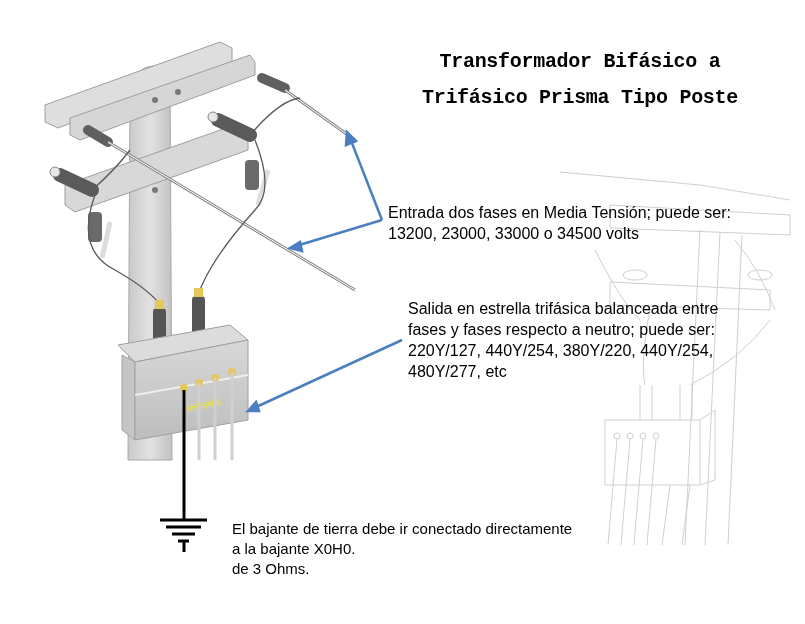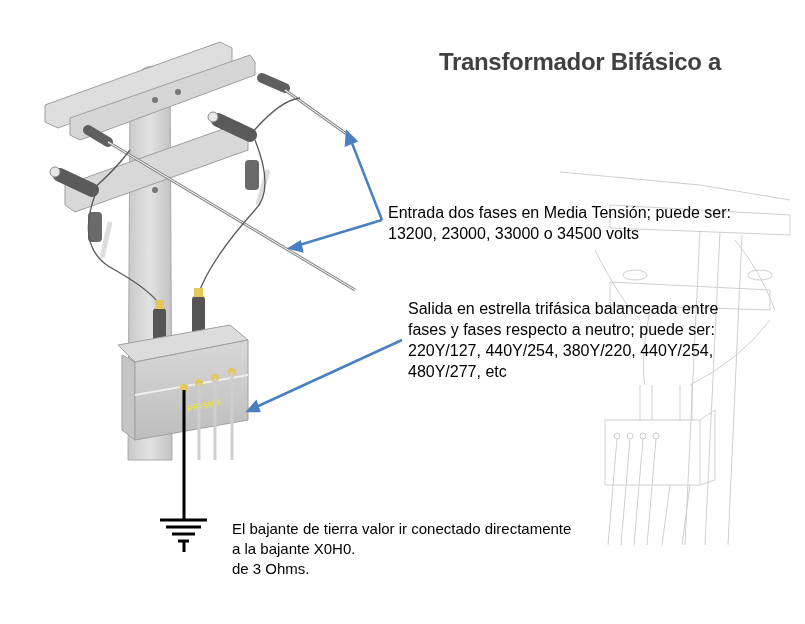--- a/index.html
+++ b/index.html
@@ -1,21 +1,21 @@
 <!DOCTYPE html>
 <html><head>
   <meta charset="utf-8">
   <style>
     html, body { margin: 0; padding: 0; background: #ffffff; }
     body { width: 805px; height: 624px; position: relative; overflow: hidden; font-family: "Liberation Sans", sans-serif; }
     .abs { position: absolute; }
     .title {
       left: 380px; top: 44px; width: 400px; text-align: center;
-      font-family: Liberation Sans, sans-serif; font-weight: bold;
-      font-size: 24px; line-height: 36px; color: #404040;
+      font-family: Liberation Mono, monospace; font-weight: bold;
+      font-size: 20px; line-height: 36px; color: #000000;
       letter-spacing: -0.3px;
     }
     .callout { font-size: 16px; line-height: 21px; color: #000; }
     .c-in { left: 388px; top: 202px; width: 420px; }
     .c-out { left: 408px; top: 298px; width: 400px; }
     .c-gnd { left: 232px; top: 519px; width: 400px; font-size: 15px; line-height: 20px; }
     svg.layer { position: absolute; left: 0; top: 0; }
   </style>
 </head>
 <body>
@@ -164,31 +164,32 @@
     <polygon points="347,132 346,145 356,141"></polygon>
     <path d="M382 220 L296 246" fill="none"></path>
     <polygon points="290,248 300,242 302,251"></polygon>
     <path d="M402 340 L254 408" fill="none"></path>
     <polygon points="248,411 256,402 259,411"></polygon>
   </g>
 </svg>
 
 <div class="abs title">
   <div>Transformador Bifásico a</div>
+  <div>Trifásico Prisma Tipo Poste</div>
 </div>
 
 <div class="abs callout c-in">
   <div>Entrada dos fases en Media Tensión; puede ser:</div>
   <div>13200, 23000, 33000 o 34500 volts</div>
 </div>
 
 <div class="abs callout c-out">
   <div>Salida en estrella trifásica balanceada entre</div>
   <div>fases y fases respecto a neutro; puede ser:</div>
   <div>220Y/127, 440Y/254, 380Y/220, 440Y/254,</div>
   <div>480Y/277, etc</div>
 </div>
 
 <div class="abs callout c-gnd">
-  <div>El bajante de tierra valor ir conectado directamente</div>
+  <div>El bajante de tierra debe ir conectado directamente</div>
   <div>a la bajante X0H0.</div>
   <div>de 3 Ohms.</div>
 </div>
 
 </body></html>

